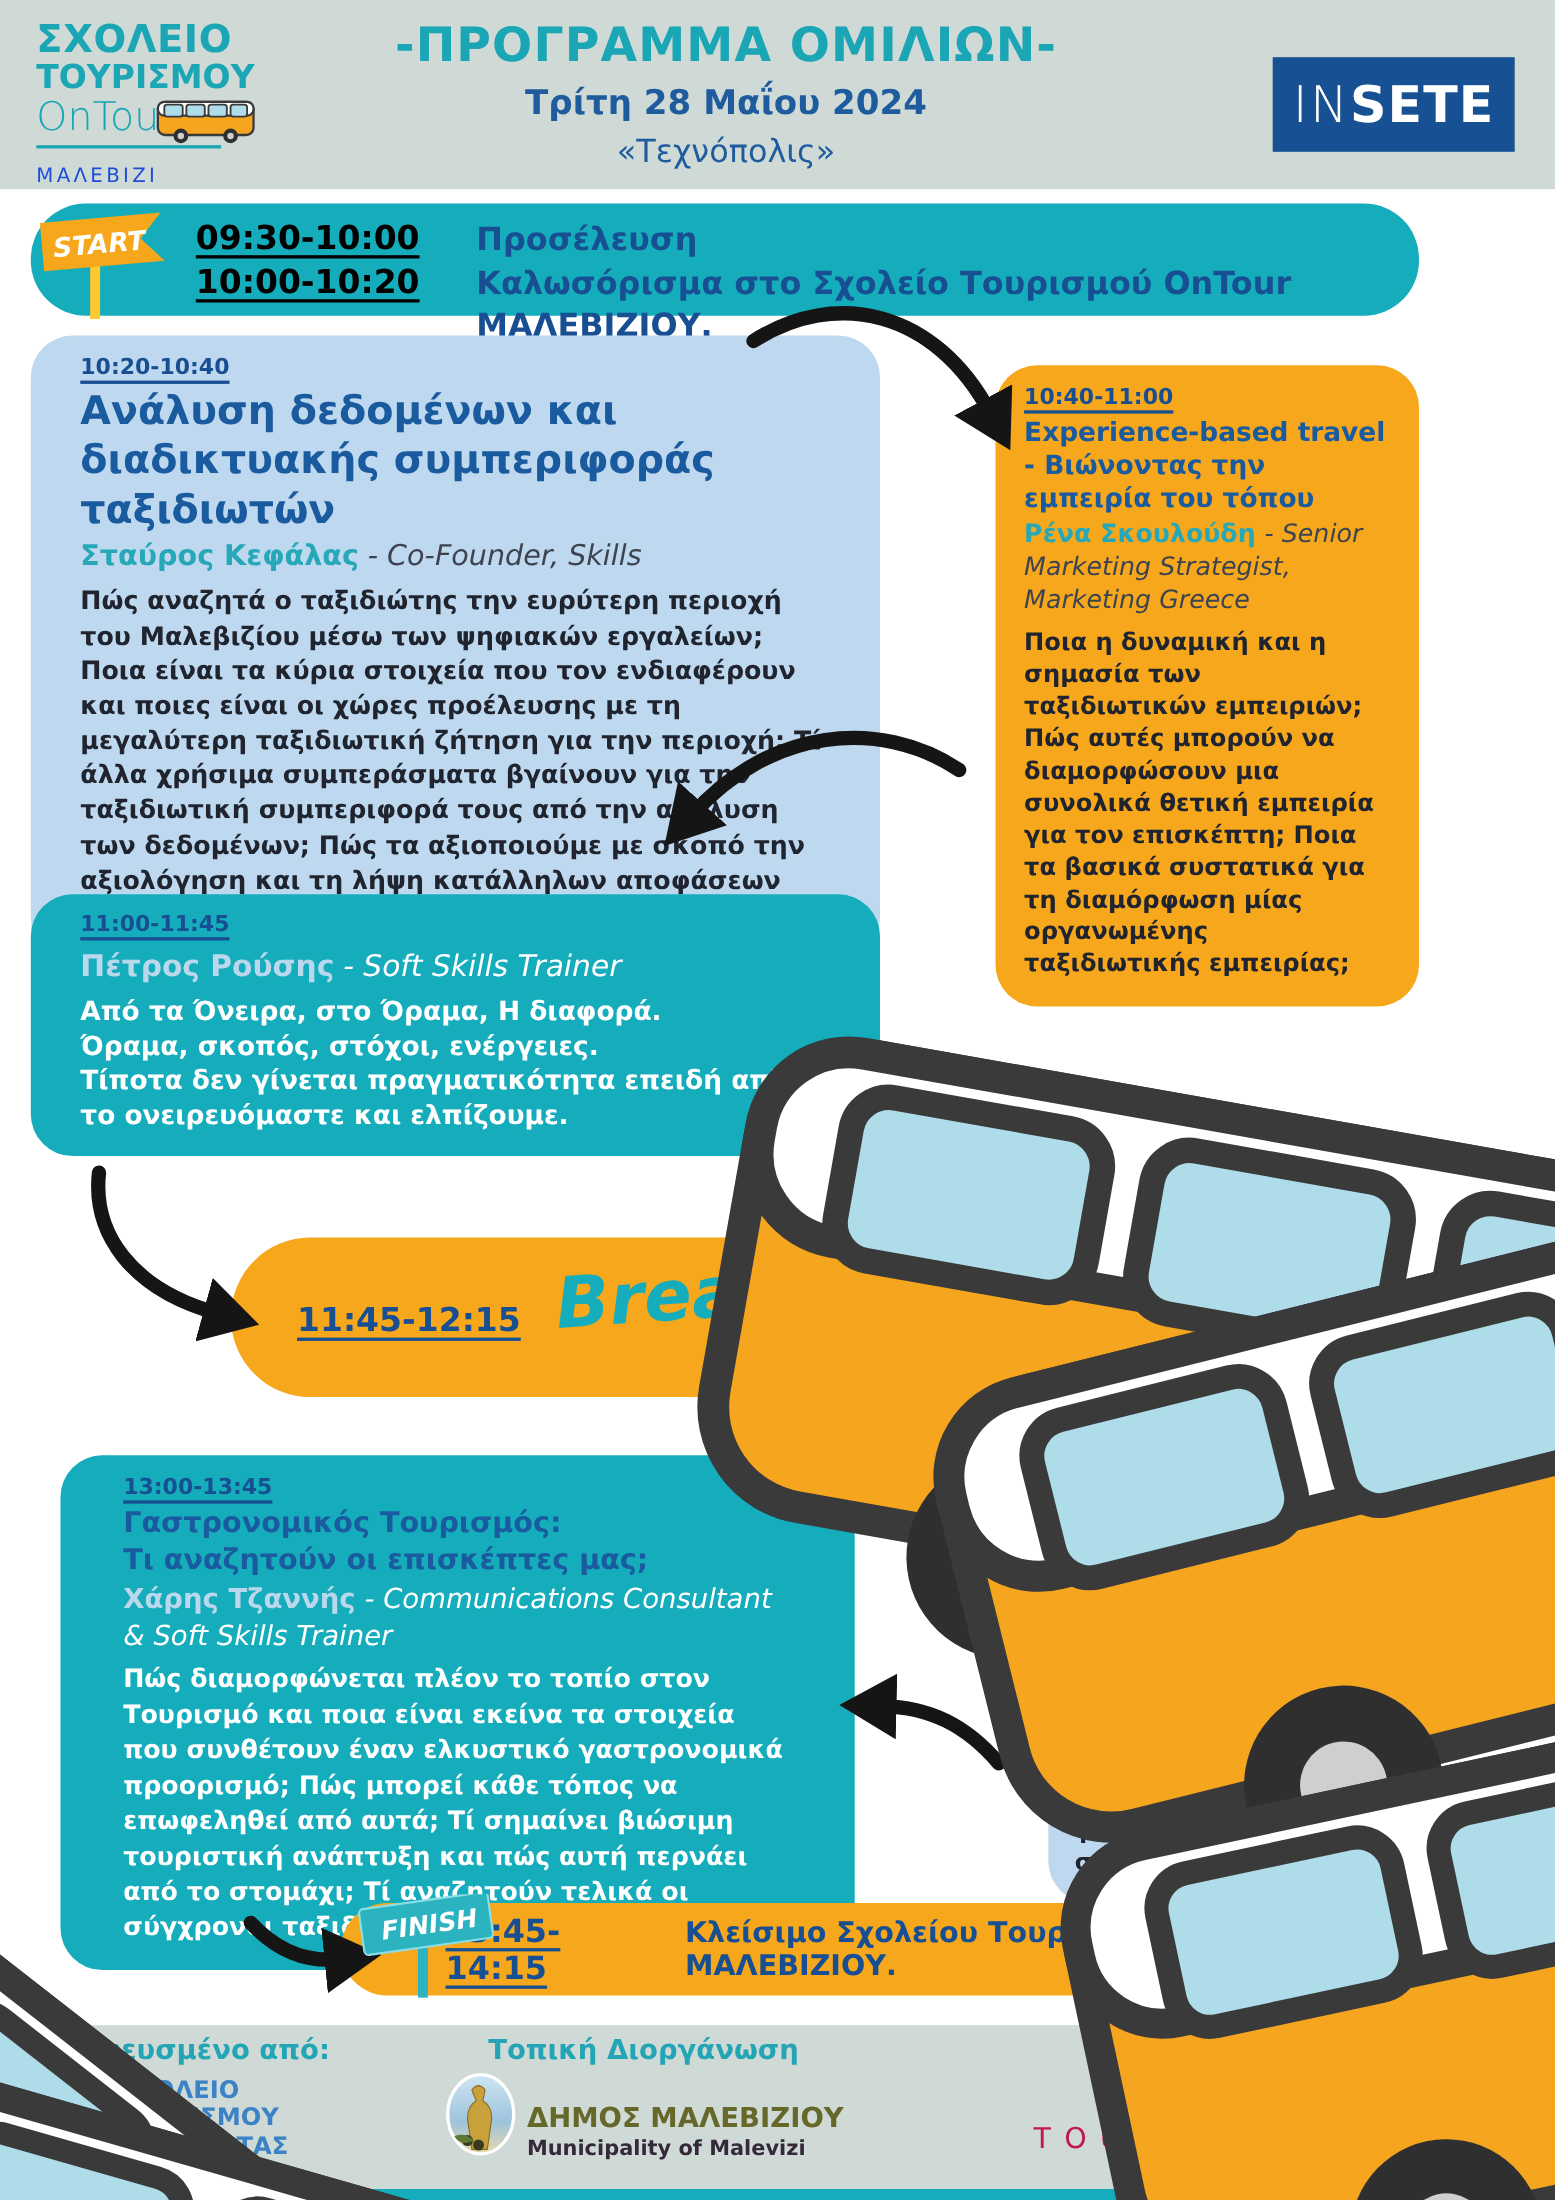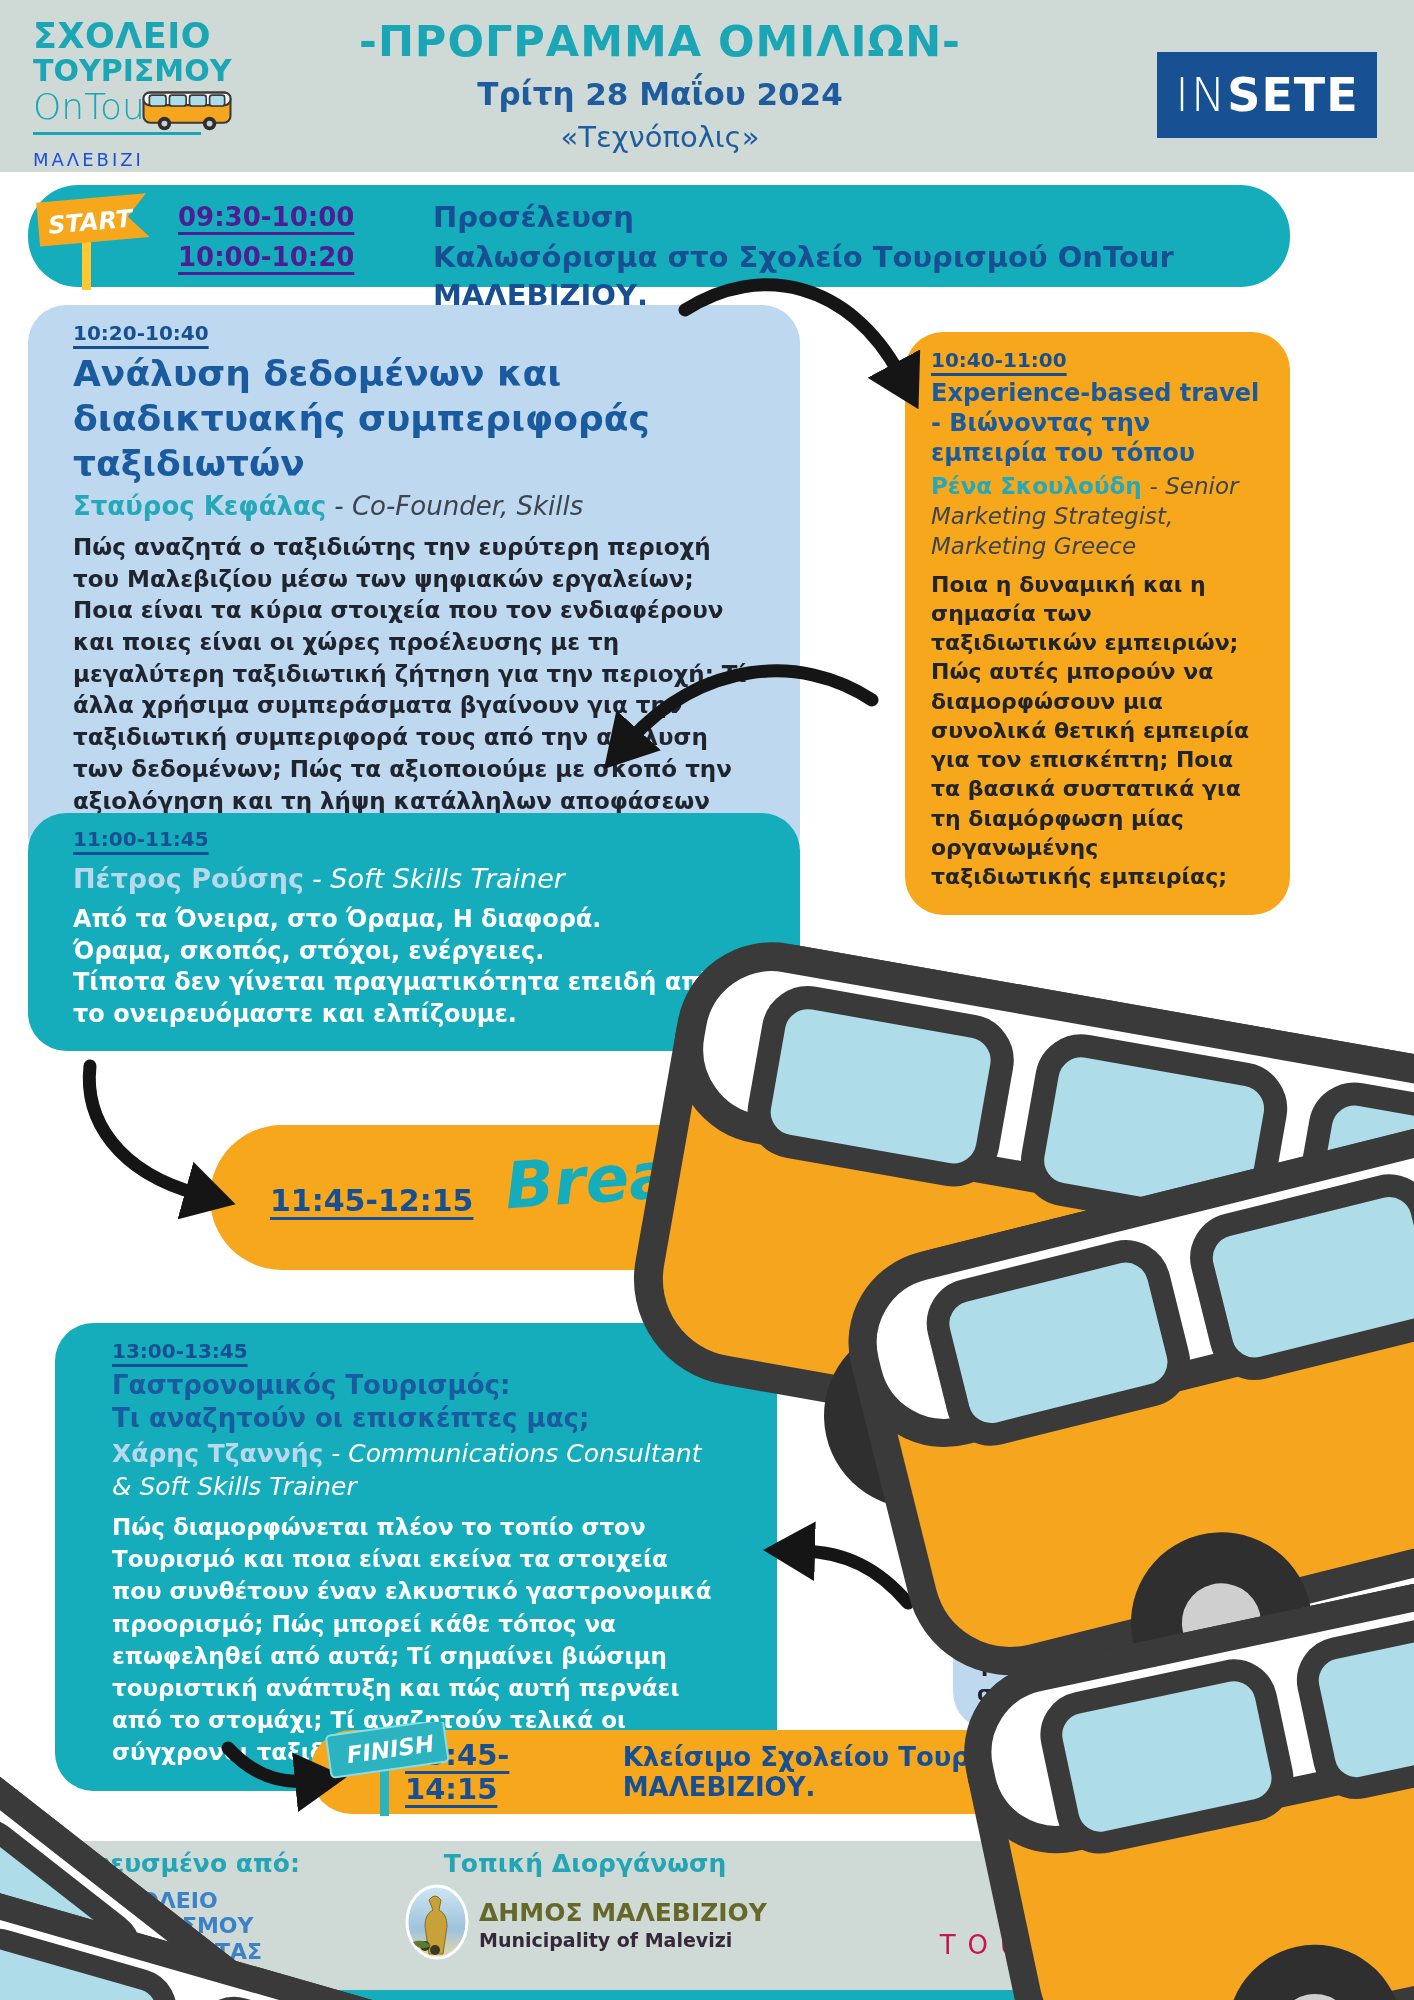--- a/index.html
+++ b/index.html
@@ -21,21 +21,21 @@
   .head-venue{font-size:29px;font-weight:400;color:#1f5c9e;margin-top:8px}
   .insete{position:absolute;left:1157px;top:52px;width:220px;height:86px;background:#175093;color:#fff;
           display:flex;align-items:center;justify-content:center;font-size:46px}
   .insete .thin{font-weight:200;letter-spacing:2px}
   .insete .bold{font-weight:800;letter-spacing:1px}
 
   
   .open-banner{position:absolute;left:28px;top:185px;width:1262px;height:102px;background:#15adbc;border-radius:50px;
                padding:13px 0 0 150px;z-index:1}
   .open-row{display:flex;line-height:38px;margin-bottom:2px}
-  .row-time{width:255px;flex-shrink:0;font-size:26px;font-weight:800;color:#4c1d95;
+  .row-time{width:255px;flex-shrink:0;font-size:30px;font-weight:800;color:#000000;
             text-decoration:underline;text-decoration-thickness:3px;text-underline-offset:6px}
   .row-label{font-size:29px;font-weight:800;color:#174f92}
   .start-flag{position:absolute;left:26px;top:192px;z-index:6}
   .finish-sign{position:absolute;left:320px;top:1722px;z-index:6}
 
   
   .card{position:absolute;border-radius:38px;z-index:1}
   .card .time{display:inline-block;font-size:20px;font-weight:800;color:#174f92;
               text-decoration:underline;text-decoration-thickness:3px;text-underline-offset:6px;margin-bottom:6px}
   .card .title{font-weight:800;color:#1a5a9e;line-height:1.25;white-space:pre-line}
@@ -74,21 +74,21 @@
   .finish-label{margin-left:42px;font-size:26px;font-weight:800;color:#174f92}
 
   
   .footer-band{position:absolute;left:0;top:1841px;width:1414px;height:149px;background:#cfdad6}
   .bottom-strip{position:absolute;left:0;top:1990px;width:1414px;height:10px;background:#15adbc}
   .f-heading{font-size:25px;font-weight:800;color:#23a5b5}
   .f-col1{position:absolute;left:38px;top:8px}
   .f-col1-row{display:flex;align-items:center;margin-top:10px}
   .kalamata-lines{margin-left:12px;font-size:22px;font-weight:700;color:#3b82c6;line-height:1.15}
   .f-col2{position:absolute;left:395px;top:8px;width:380px;text-align:center}
-  .f-col2-row{display:flex;align-items:center;justify-content:center;margin-top:6px}
+  .f-col2-row{display:flex;align-items:flex-end;justify-content:center;margin-top:6px}
   .malevizi-text{text-align:left;margin-left:10px}
   .malevizi-name{font-size:25px;font-weight:800;color:#66682a}
   .malevizi-sub{font-size:19px;font-weight:600;color:#35283a;margin-top:2px}
   .f-col3{position:absolute;left:905px;top:8px;width:480px;text-align:center}
   .f-col3-row{display:flex;align-items:flex-end;justify-content:center;gap:45px;margin-top:4px}
   .tourix-block{text-align:center}
   .tourix-word{font-size:26px;font-weight:500;letter-spacing:12px;color:#c3174f;margin-top:2px}
   .vscope-block{text-align:right;padding-bottom:2px}
   .vscope-pre{font-size:10px;font-weight:700;letter-spacing:3px;color:#3f56c8;margin-right:14px}
   .vscope-word{font-size:42px;font-weight:900;color:#3f56c8;letter-spacing:1px;line-height:1}

